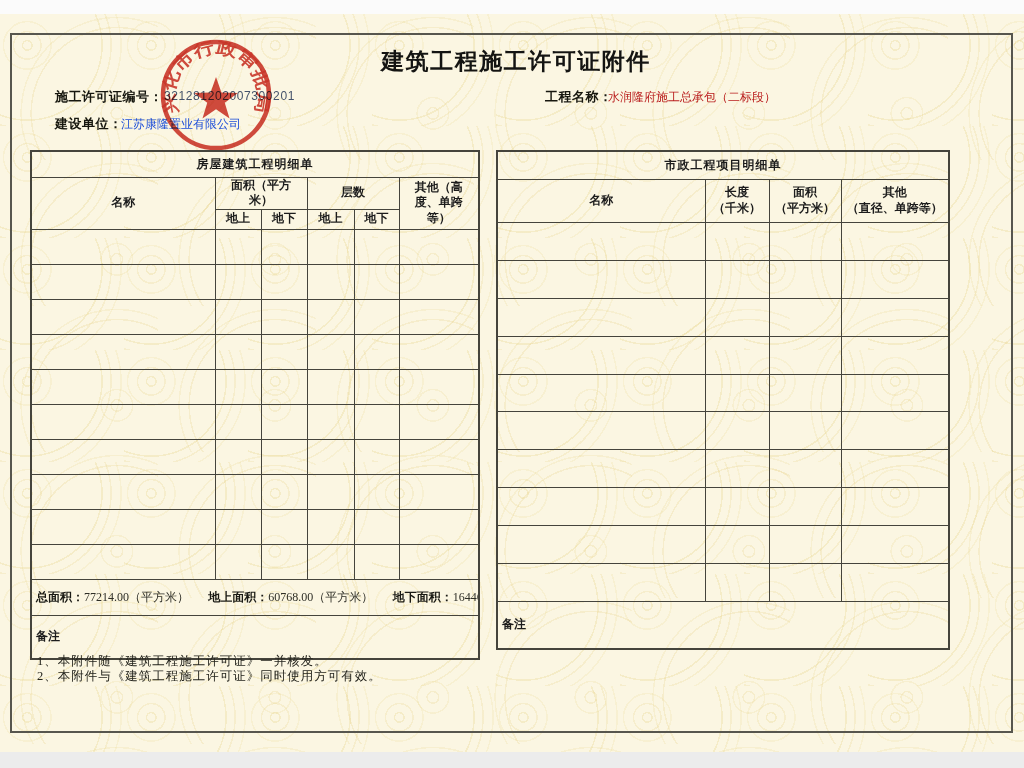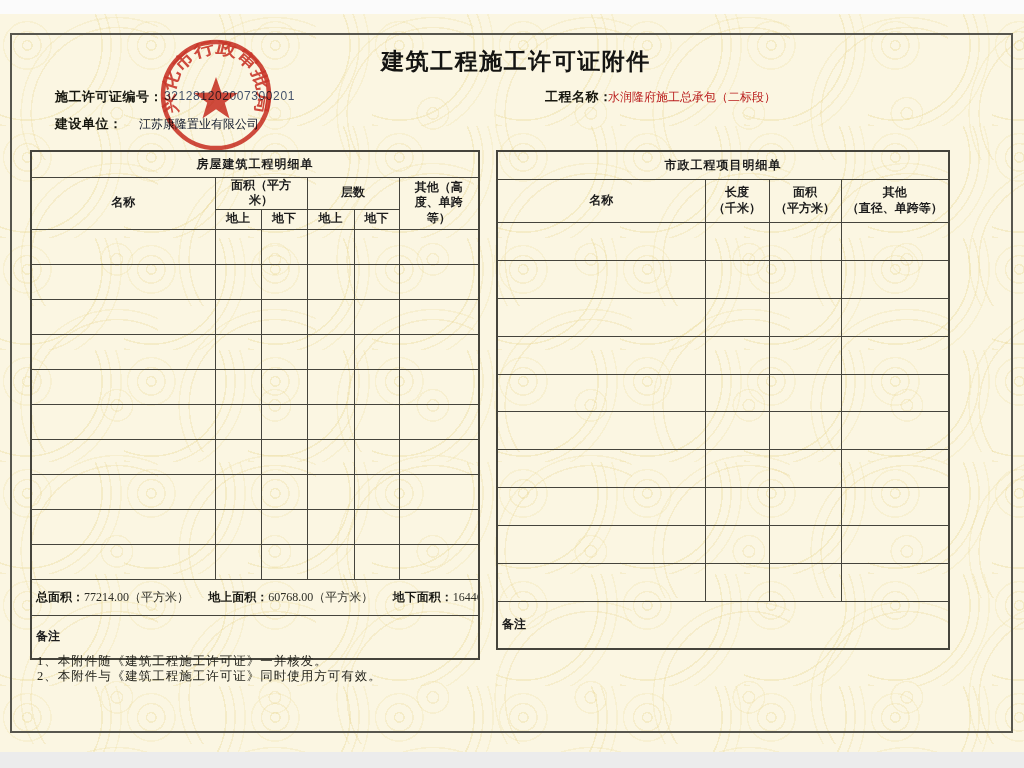--- a/index.html
+++ b/index.html
@@ -14,21 +14,21 @@
         rgba(231,211,136,0) 14.5px 23px, rgba(231,211,136,.18) 23px 24.5px, rgba(231,211,136,0) 24.5px 70px),
       repeating-radial-gradient(circle at 74% 68%, rgba(231,211,136,0) 0 5px, rgba(231,211,136,.26) 5px 6.5px,
         rgba(231,211,136,0) 6.5px 15px, rgba(231,211,136,.20) 15px 16.5px, rgba(231,211,136,0) 16.5px 80px);
     background-size:124px 112px,158px 146px;}
   .frame{position:absolute;left:10px;top:33px;width:1003px;height:700px;border:2px solid #57564e;box-sizing:border-box;}
   .doc-title{position:absolute;left:0;top:42px;width:1024px;margin:4px;text-align:center;
      font-size:23px;font-weight:bold;letter-spacing:1.5px;color:#141412;}
   .flabel{position:absolute;font-size:13px;font-weight:bold;color:#17170f;letter-spacing:.5px;white-space:nowrap;}
   .fvalue{position:absolute;font-family:Liberation Sans, sans-serif;font-size:12px;white-space:nowrap;}
   .v-permit{left:164px;top:89px;color:#44536b;letter-spacing:.6px;}
-  .v-builder{left:139px;top:116px;color:#0f172a;}
+  .v-builder{left:121px;top:116px;color:#1d4ed8;}
   .v-project{left:608px;top:89px;color:#b91c1c;}
   .stamp{position:absolute;left:157px;top:37px;width:118px;height:118px;opacity:.92;mix-blend-mode:multiply;}
   .tbl{position:absolute;border-collapse:collapse;table-layout:fixed;height:500px;
        border:2px solid #45443c;}
   .tbl td{border:1px solid #45443c;padding:0 4px;font-size:12px;color:#1c1c1c;overflow:hidden;}
   .tbl-housing{left:30px;top:150px;width:448px;}
   .tbl-municipal{left:496px;top:150px;width:452px;}
   .tcell-title{text-align:center;font-weight:bold;font-size:13px;letter-spacing:1px;}
   .trow-title{height:26px;}
   .trow-h1{height:20px;}

